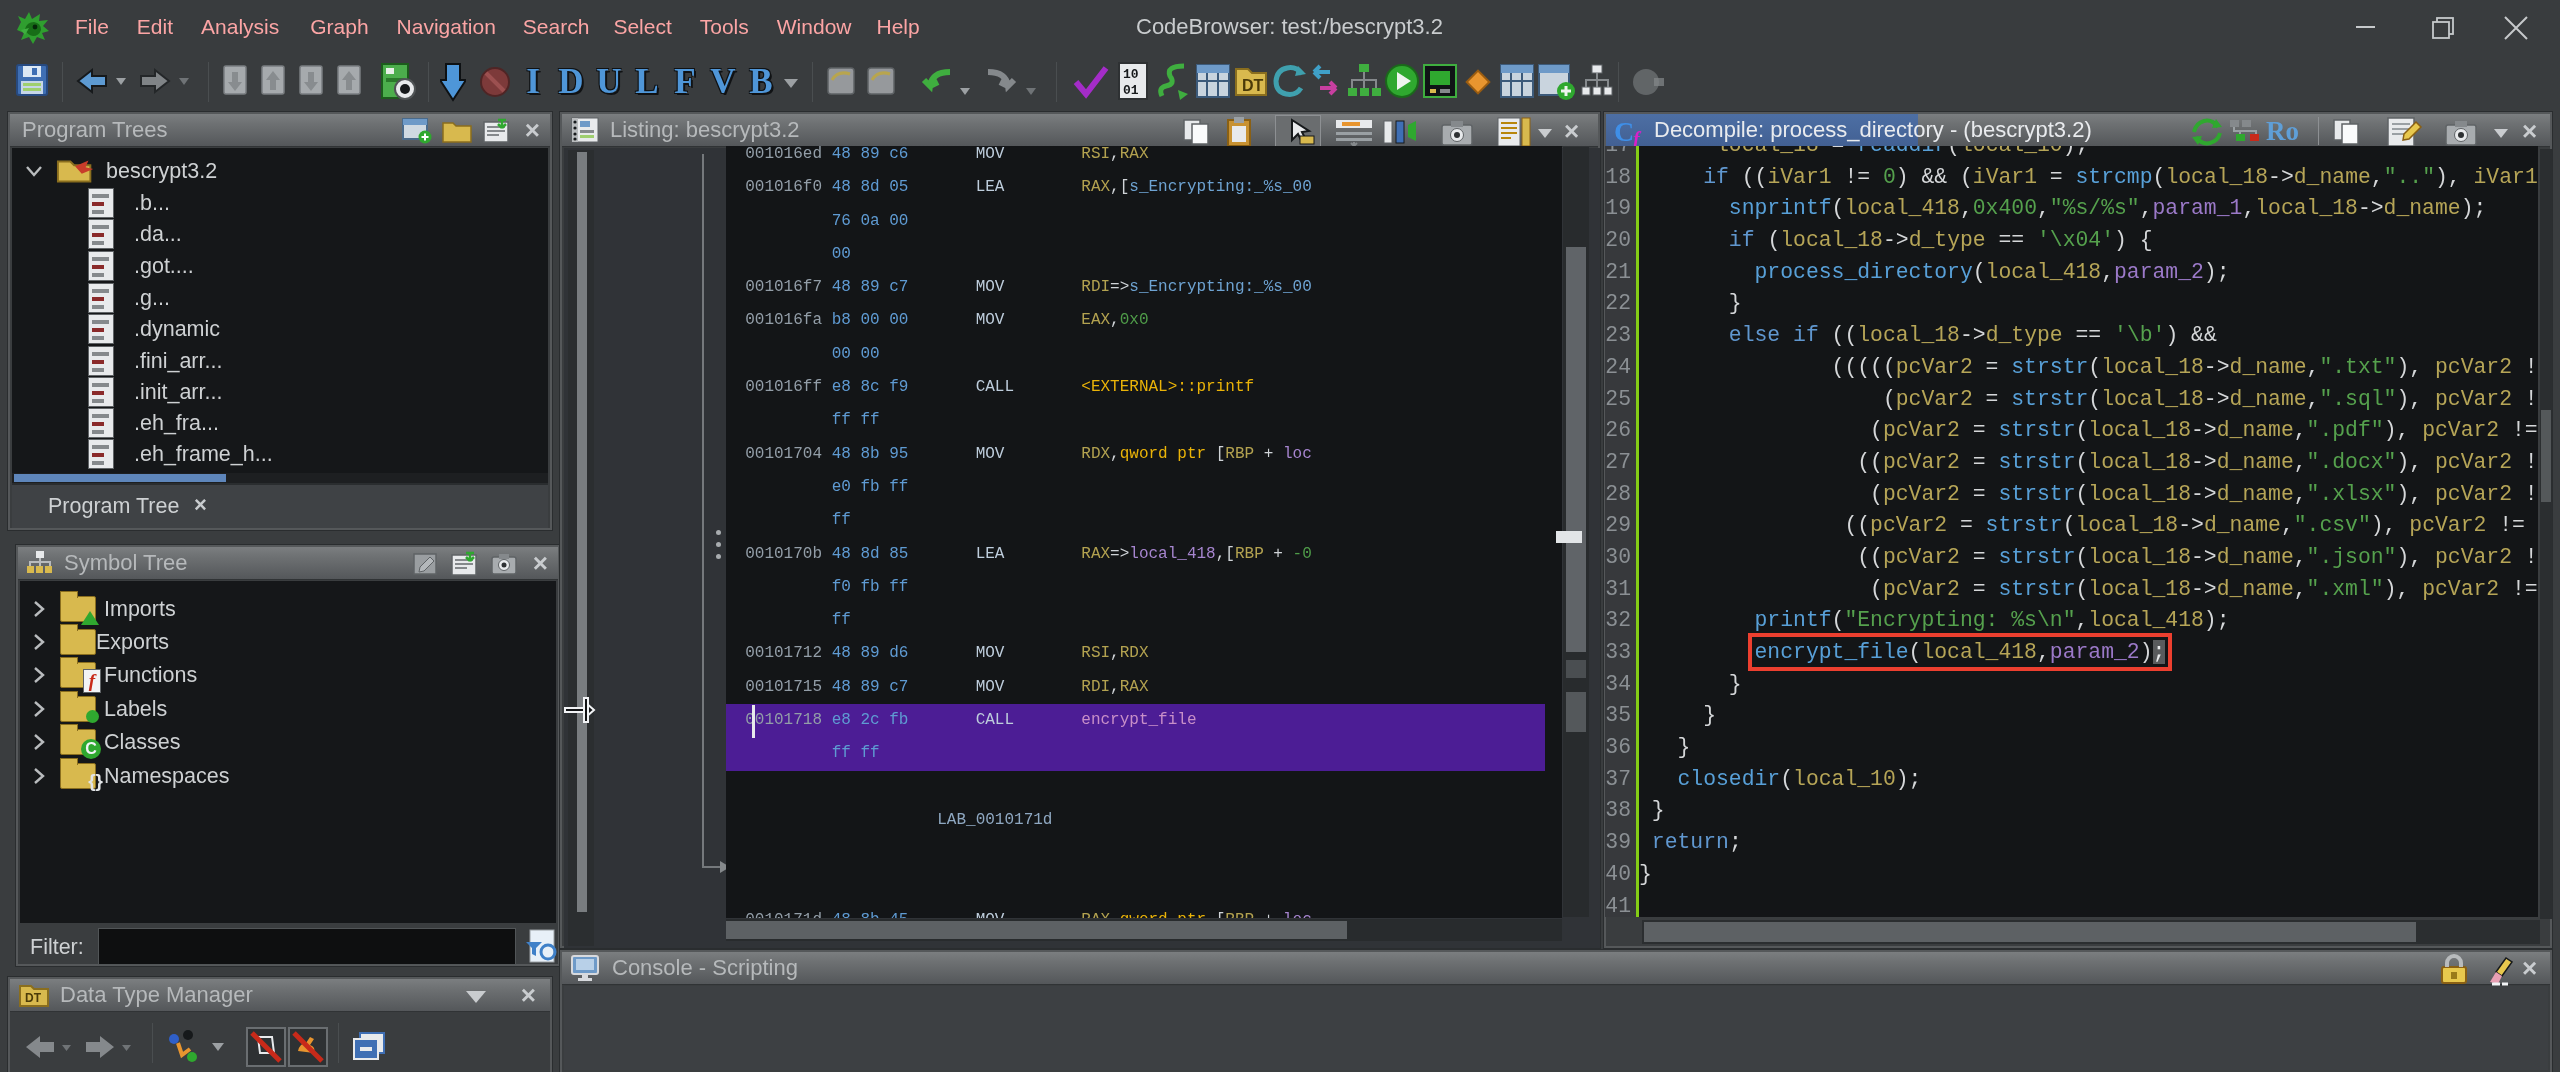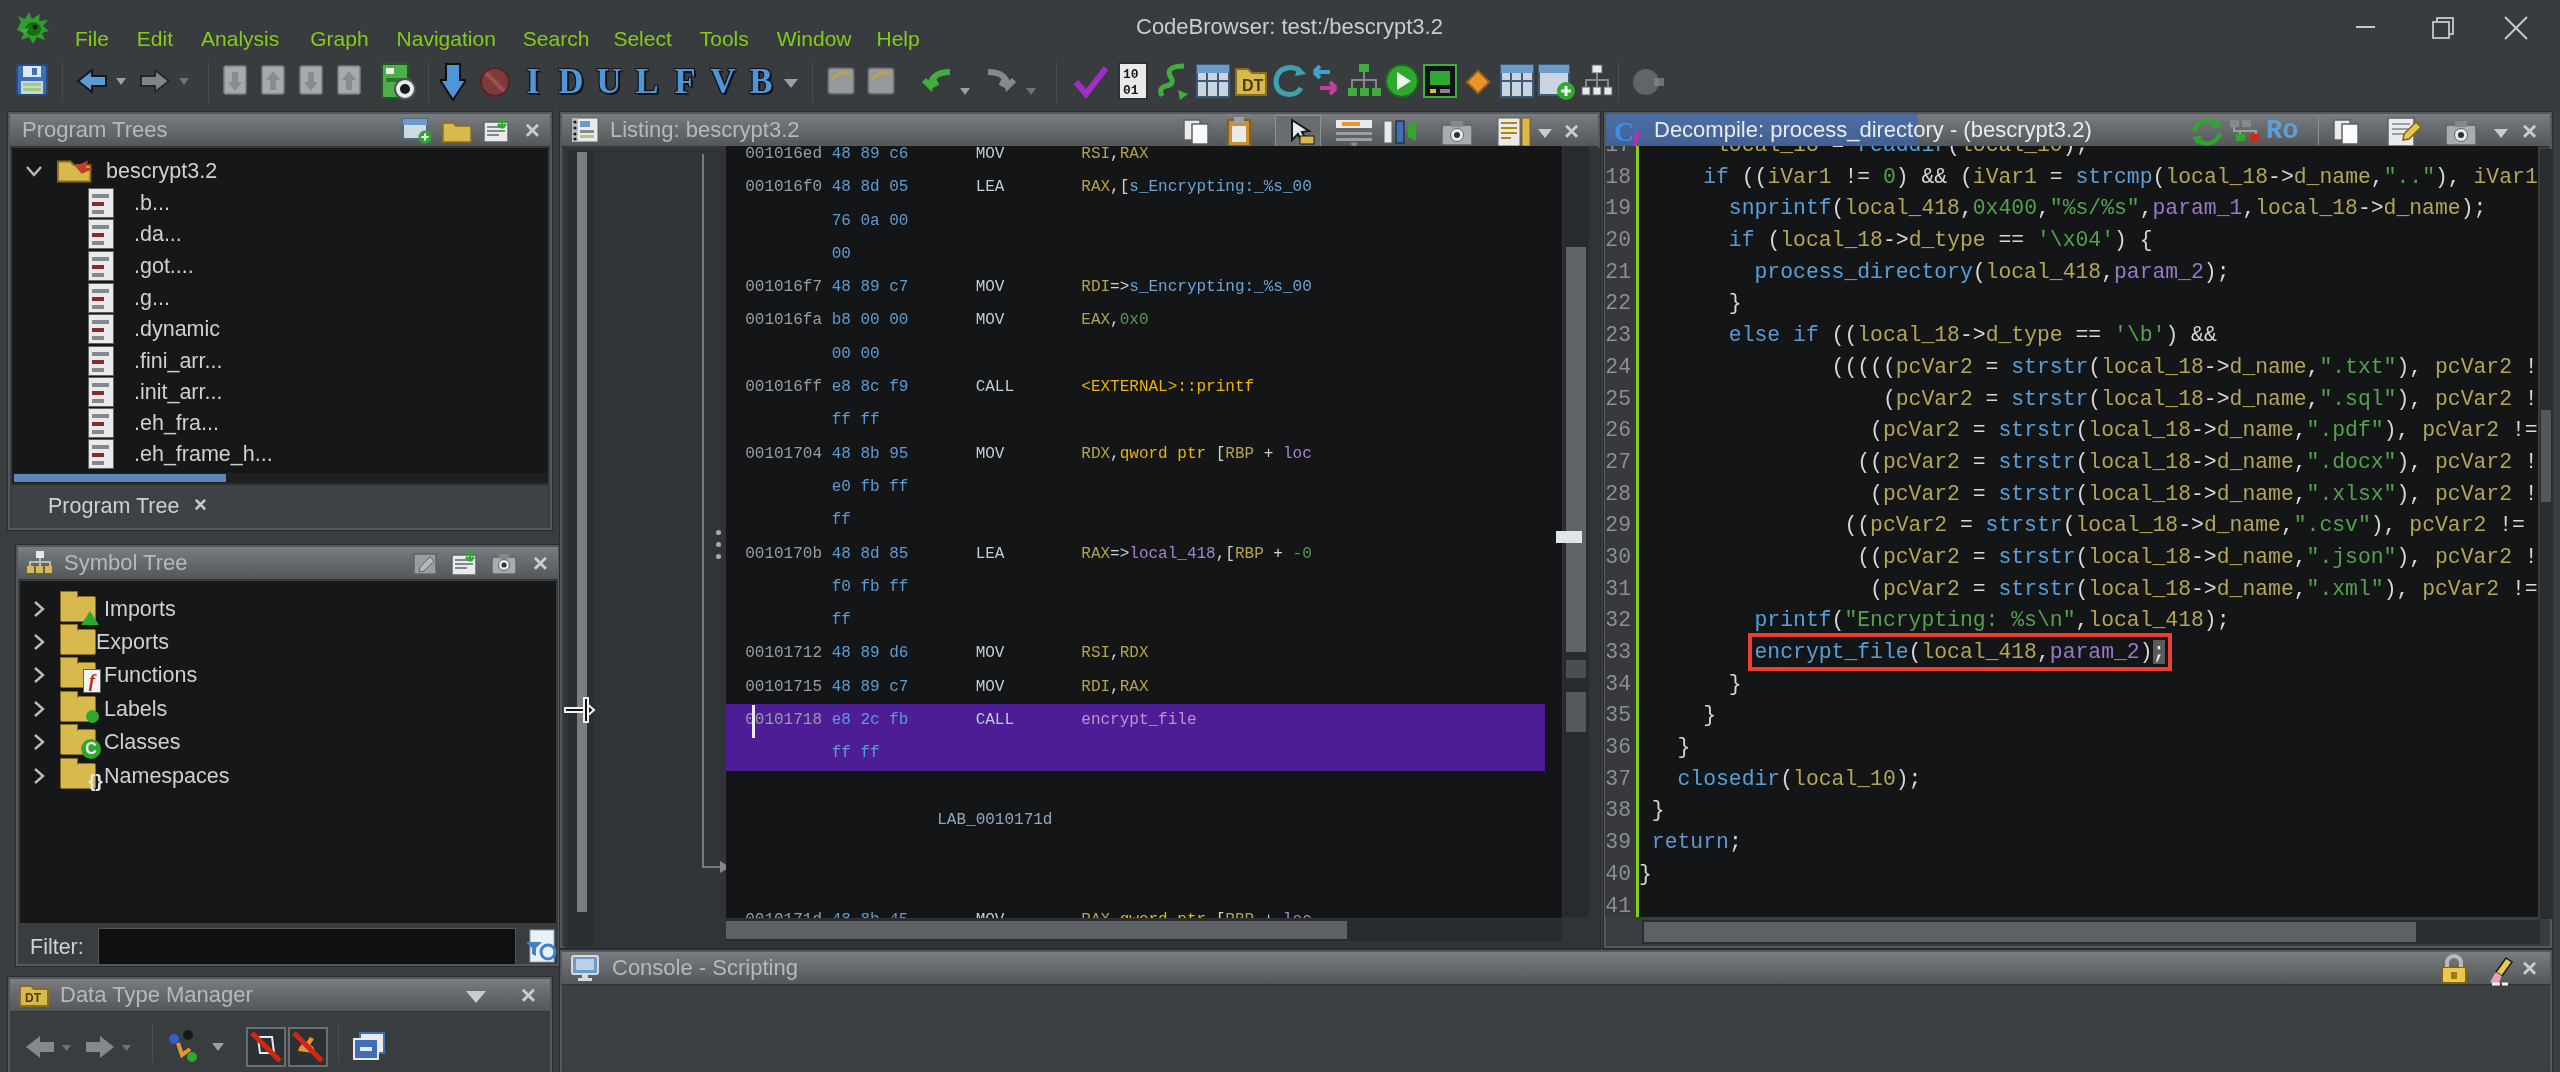--- a/index.html
+++ b/index.html
@@ -1,20 +1,20 @@
 <!DOCTYPE html>
 <html><head><meta charset="utf-8"><title>CodeBrowser</title><style>
 *{margin:0;padding:0;box-sizing:border-box}
 html,body{width:2560px;height:1072px;overflow:hidden}
 body{background:#3a3d3f;font-family:"Liberation Sans",sans-serif;position:relative;color:#d4d6d8}
 .abs{position:absolute}
 svg{display:block}
 
 #titlebar{position:absolute;left:0;top:0;width:2560px;height:54px;background:#393c3e}
-#menus{position:absolute;left:75px;top:12px;height:54px;display:flex;align-items:center;font-size:21px;color:#84cc16}
+#menus{position:absolute;left:75px;top:0;height:54px;display:flex;align-items:center;font-size:21px;color:#fca5a5}
 #menus span{margin-right:28px}
 #wintitle{position:absolute;top:14px;left:1136px;font-size:22px;color:#c9ccce}
 .winbtn{position:absolute;top:0;color:#c2c5c7}
 
 #toolbar{position:absolute;left:0;top:54px;width:2560px;height:56px;background:#393c3e}
 .tsep{position:absolute;top:8px;width:1px;height:40px;background:#2c2f31;border-right:1px solid #4a4e50}
 
 .panel{position:absolute;background:#3a3d3f;border:2px solid #55585a;outline:1px solid #2a2d2f}
 .phead{position:absolute;left:0;top:0;right:0;height:33px;background:linear-gradient(180deg,#7b7e80 0%,#6e7173 30%,#54575a 100%);border-bottom:1px solid #303335;color:#b6b9bb;font-size:22px;display:flex;align-items:center;white-space:nowrap}
 .hx{color:#c9cccf;font-weight:bold}
@@ -503,21 +503,21 @@
     <path d="M26 2 l6 8 l-10 1 Z" fill="#2fa82f"></path>
       <path d="M8 28 l-6 -8 l10 -1 Z" fill="#2fa82f"></path>
   </svg>
   <svg class="abs" style="left:622px;top:4px" width="36" height="30" viewBox="0 0 36 30">
     <rect x="2" y="2" width="9" height="7" fill="#85898c"></rect>
       <rect x="14" y="2" width="9" height="7" fill="#85898c"></rect>
     <rect x="8" y="16" width="9" height="7" fill="#2fa82f"></rect>
       <rect x="22" y="16" width="9" height="7" fill="#c82a1a"></rect>
     <path d="M6 9 v4 h22 v3 M12 13 v3" stroke="#9aa0a4" stroke-width="2" fill="none"></path>
   </svg>
-  <div class="abs" style="left:660px;top:2px;font-size:27px;font-weight:bold;color:#5f9fd8;font-family:Liberation Mono, monospace">Ro</div>
+  <div class="abs" style="left:660px;top:2px;font-size:27px;font-weight:bold;color:#5f9fd8;font-family:Liberation Serif, serif">Ro</div>
   <div class="abs" style="left:712px;top:3px;width:1px;height:28px;background:#45484a;border-right:1px solid #8d9093"></div>
   <svg class="abs" style="left:724px;top:3px" width="40" height="30" viewBox="0 0 40 30">
     <rect x="4" y="3" width="16" height="20" fill="#e8eaec" stroke="#5f6366" stroke-width="1.5"></rect>
     <rect x="12" y="7" width="16" height="20" fill="#fafbfc" stroke="#5f6366" stroke-width="1.5"></rect>
   </svg>
   <svg class="abs" style="left:778px;top:2px" width="40" height="32" viewBox="0 0 40 32">
     <rect x="4" y="2" width="26" height="28" fill="#e8eaec" stroke="#5f6366" stroke-width="1.5"></rect>
     <path d="M8 8 h18 M8 13 h18 M8 18 h12" stroke="#9aa0a4" stroke-width="2"></path>
     <path d="M20 18 l12 -12 l5 5 l-12 12 l-6 1 Z" fill="#e8c84e" stroke="#8a6014" stroke-width="1.5"></path>
   </svg>

